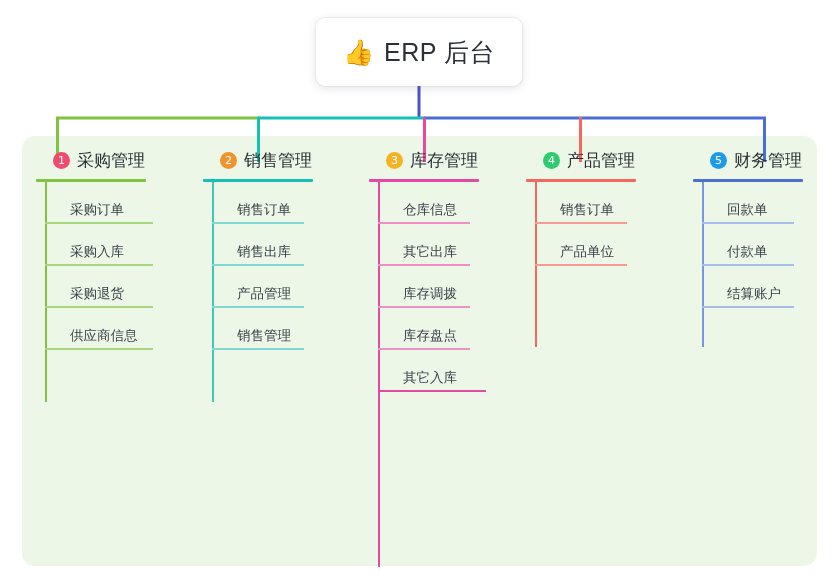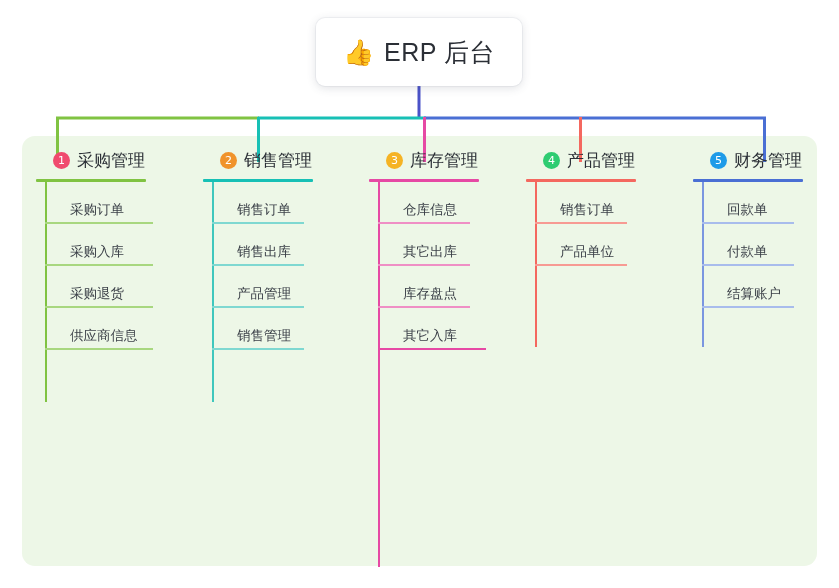--- a/index.html
+++ b/index.html
@@ -224,20 +224,24 @@
       <div class="trunk" style="background:#e649a4; height:385px;"></div>
       <div class="item">
         <span class="ilabel">仓库信息</span>
         <span class="irule" style="background:#ef8fc5"></span>
       </div>
       <div class="item">
         <span class="ilabel">其它出库</span>
         <span class="irule" style="background:#ef8fc5"></span>
       </div>
       <div class="item">
+        <span class="ilabel">库存调拨</span>
+        <span class="irule" style="background:#ef8fc5"></span>
+      </div>
+      <div class="item">
         <span class="ilabel">库存盘点</span>
         <span class="irule" style="background:#ef8fc5"></span>
       </div>
       <div class="item wide">
         <span class="ilabel">其它入库</span>
         <span class="irule" style="background:#e649a4"></span>
       </div>
     </div>
   </div>
 

